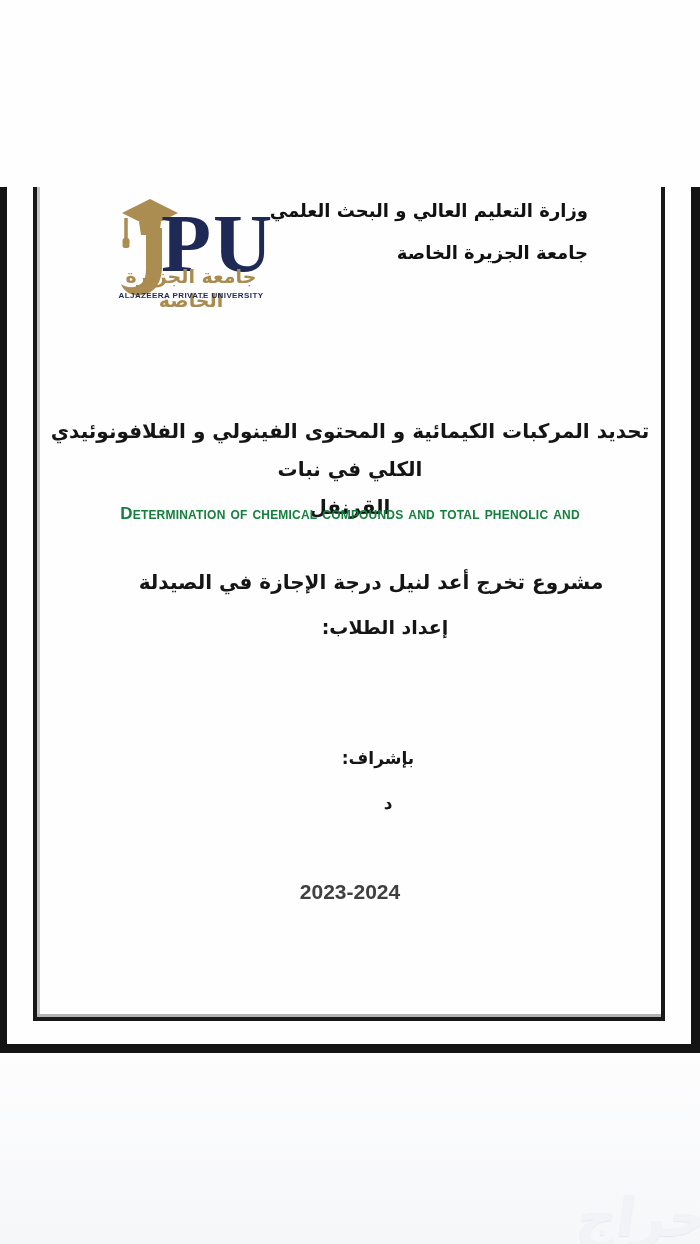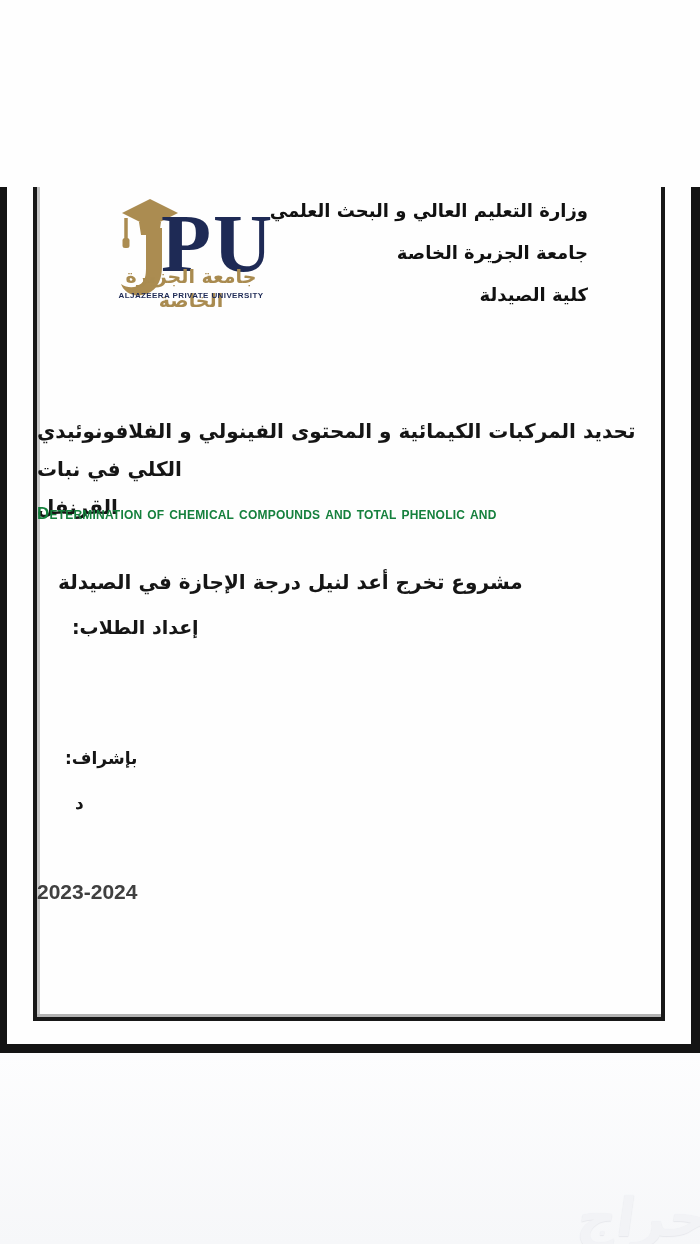--- a/index.html
+++ b/index.html
@@ -52,21 +52,21 @@
 
   
   .header-block {
     position:absolute; right:105px; top:198px;
     direction:rtl; text-align:right;
     font-weight:bold; font-size:18px; color:#111;
   }
   .header-block p { margin:0 7px 16px 0; line-height:26px; }
 
   
-  .col { position:absolute; left:37px; width:626px; text-align:left; }
+  .col { position:absolute; left:37px; width:626px; text-align:center; }
 
   .title-ar { top:412px; direction:rtl; font-weight:bold; font-size:20px; line-height:38px; }
   .title-en {
     top:496px;
     font-family:"Liberation Sans",sans-serif;
     font-variant:small-caps; font-weight:bold;
     font-size:17px; line-height:35px; letter-spacing:0.2px; color:#15803d;
   }
   .degree-line  { top:570px; direction:rtl; font-weight:bold; font-size:20px; transform:translateX(21px); }
   .prepared-by  { top:616px; direction:rtl; font-weight:bold; font-size:19px; transform:translateX(35px); }
@@ -112,21 +112,20 @@
     <path d="M30 34 L46 34 L46 72 C46 90 38 99 26 101 C16 103 8 98 5 90 C12 95 21 94 26 89 C30 85 30 78 30 72 Z" fill="#ab8c51"></path>
   </svg>
 </div>
 <div class="logo-pu">PU</div>
 <div class="logo-ar">جامعة الجزيرة الخاصة</div>
 <div class="logo-en">ALJAZEERA PRIVATE UNIVERSITY</div>
 
 <div class="header-block">
   <p>وزارة التعليم العالي و البحث العلمي</p>
   <p>جامعة الجزيرة الخاصة</p>
-  <p>كلية الصيدلة</p>
 </div>
 
 <div class="col title-ar">
   <div>تحديد المركبات الكيمائية و المحتوى الفينولي و الفلافونوئيدي الكلي  في نبات</div>
   <div>القرنفل</div>
 </div>
 
 <div class="col title-en">
   <div>Determination of chemical compounds and total phenolic and</div>
 </div>

